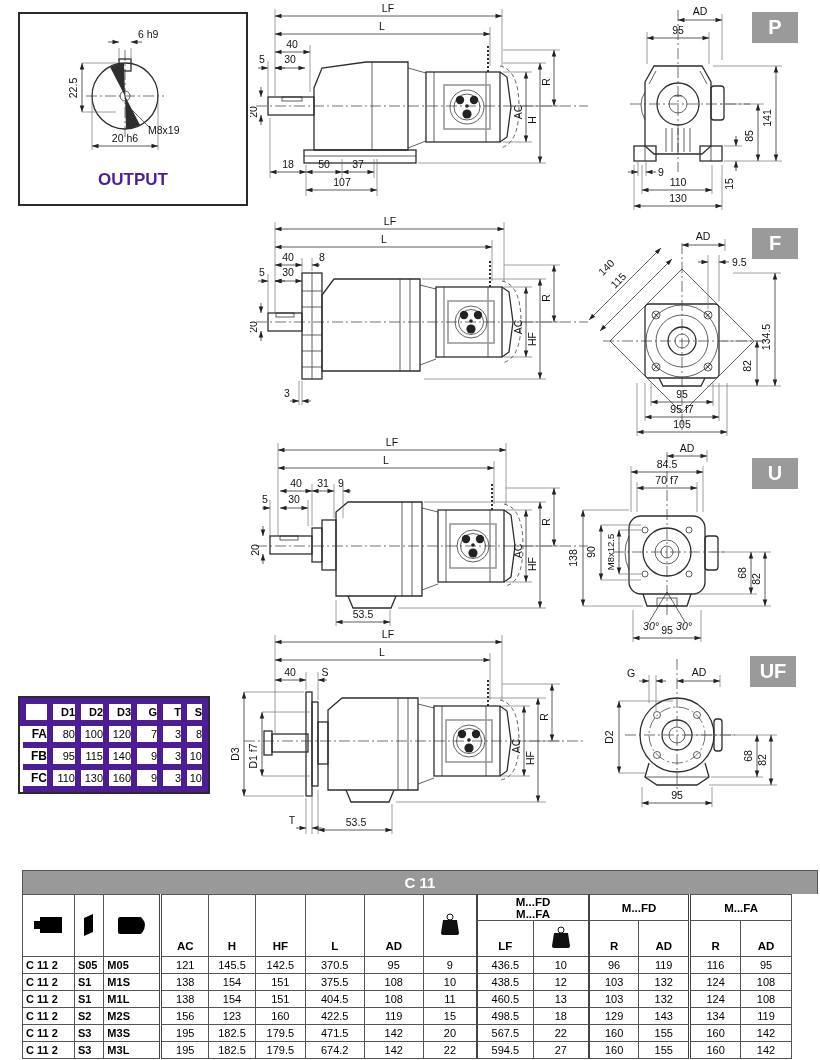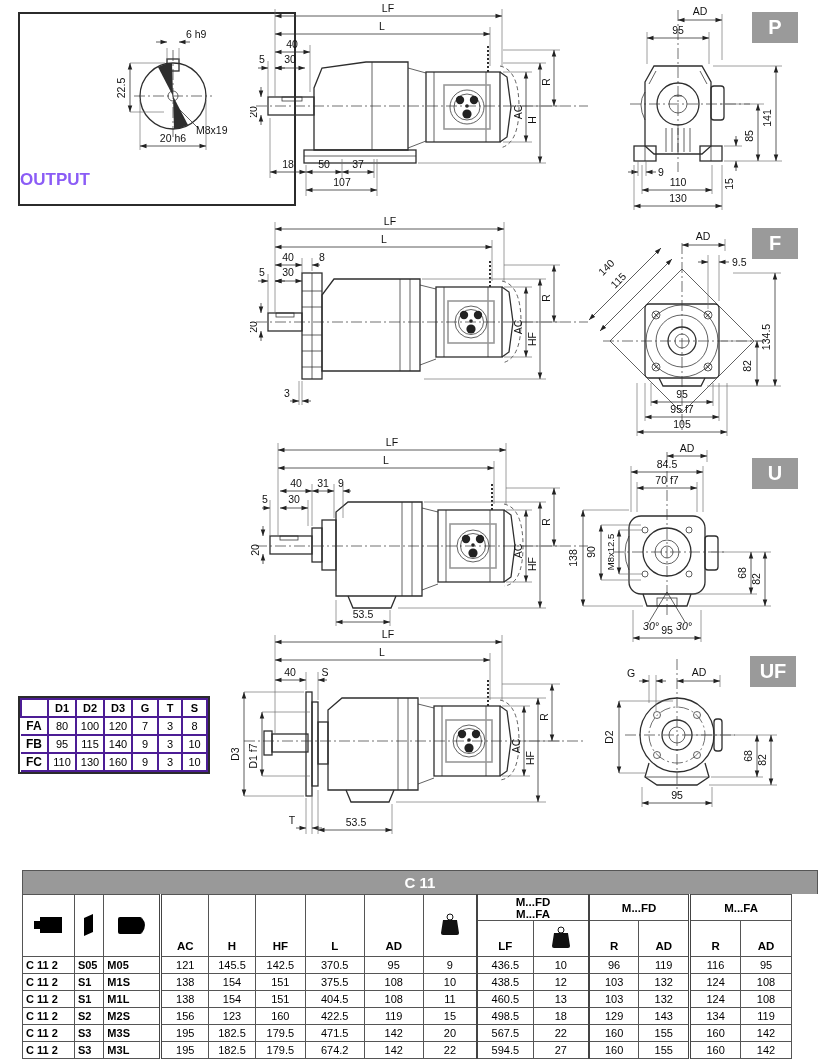--- a/index.html
+++ b/index.html
@@ -13,27 +13,27 @@
   .o{fill:none;stroke:#2e2e2e;stroke-width:1.3;}
   .t{fill:none;stroke:#2e2e2e;stroke-width:.75;}
   .e{fill:none;stroke:#6a6a6a;stroke-width:.65;}
   .cl{fill:none;stroke:#333;stroke-width:.7;stroke-dasharray:11 3 2 3;}
   .dim{fill:none;stroke:#333;stroke-width:.8;marker-start:url(#ar);marker-end:url(#ar);}
   .de{fill:none;stroke:#333;stroke-width:.8;marker-end:url(#ar);}
   .dash{stroke-dasharray:4 3;}
   .ant{stroke:#2e2e2e;stroke-width:2;stroke-dasharray:2 2;}
   .badge{position:absolute;width:46px;height:31px;background:#9a9a9a;color:#fff;
          font-weight:bold;font-size:20px;display:flex;align-items:center;justify-content:center;}
-  #outbox{position:absolute;left:18px;top:12px;width:226px;height:190px;border:2px solid #2b2b2b;padding-left:48px;}
-  #outbox .cap{position:absolute;left:0;right:0;bottom:14px;font-weight:bold;font-size:17px;color:#8b5cf6;}
+  #outbox{position:absolute;left:18px;top:12px;width:226px;height:190px;border:2px solid #2b2b2b;}
+  #outbox .cap{position:absolute;left:0;right:0;bottom:14px;text-align:center;font-weight:bold;font-size:17px;color:#4c1d95;}
   
   #st{position:absolute;left:18px;top:696px;width:188px;border:2px solid #2b2b2b;background:#fff;}
   #st .ttl{font-weight:bold;font-size:14px;text-align:center;border-bottom:1.5px solid #2b2b2b;padding:2px 0;}
   #st table{border-collapse:collapse;width:100%;font-size:11px;table-layout:fixed;}
-  #st td{border:2px solid #4c1d95;text-align:center;height:16px;padding:0;}
+  #st td{border:6px solid #4c1d95;text-align:right;height:16px;padding:0;}
   #st td.rl{font-weight:bold;font-size:12px;border-left:none;}
   #st tr.hd td{font-weight:bold;}
   
   #bt{position:absolute;left:22px;top:870px;width:796px;}
   #bt .ttl{background:#999;color:#fff;font-weight:bold;font-size:15px;text-align:center;
            padding:3px 0;border:1.5px solid #555;border-bottom:none;}
   #bt table{border-collapse:collapse;width:770px;table-layout:fixed;font-size:11px;border:1.5px solid #333;}
   #bt td{border:1px solid #555;text-align:center;height:16px;padding:0 1px;overflow:hidden;white-space:nowrap;}
   #bt td.dl{border-left:3px double #444;}
   #bt td.hl{border-left:2px solid #444;}

